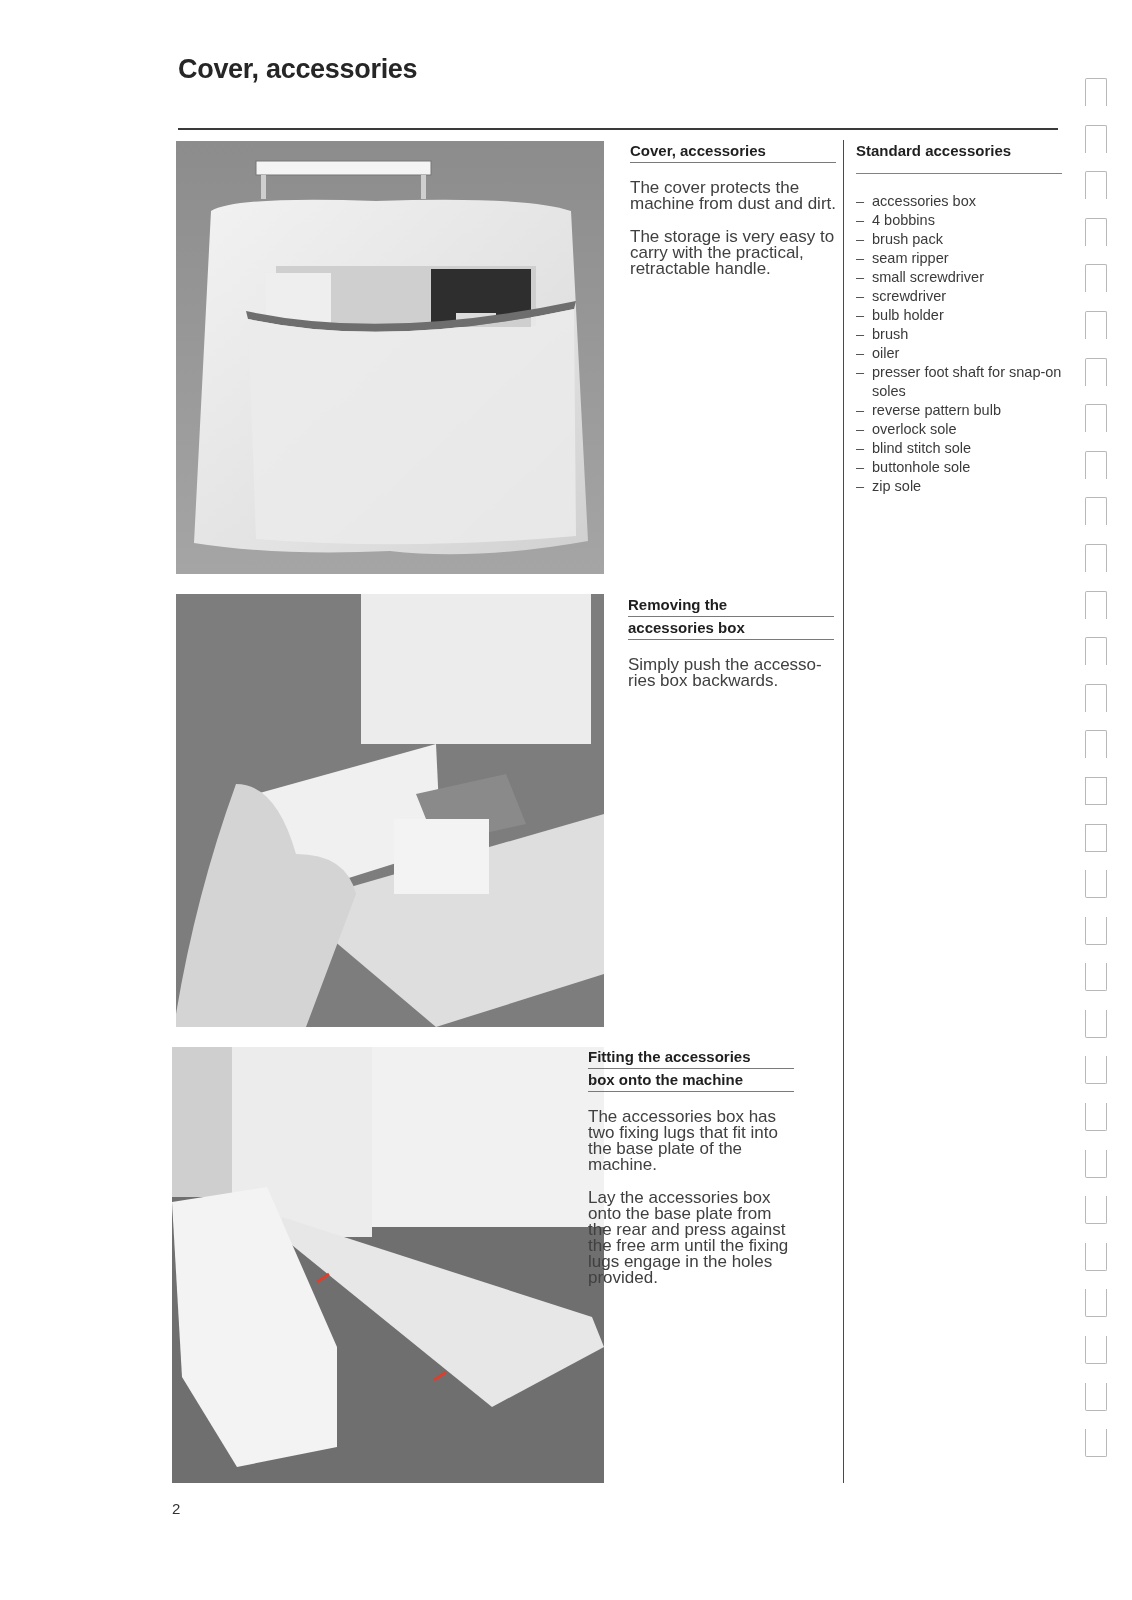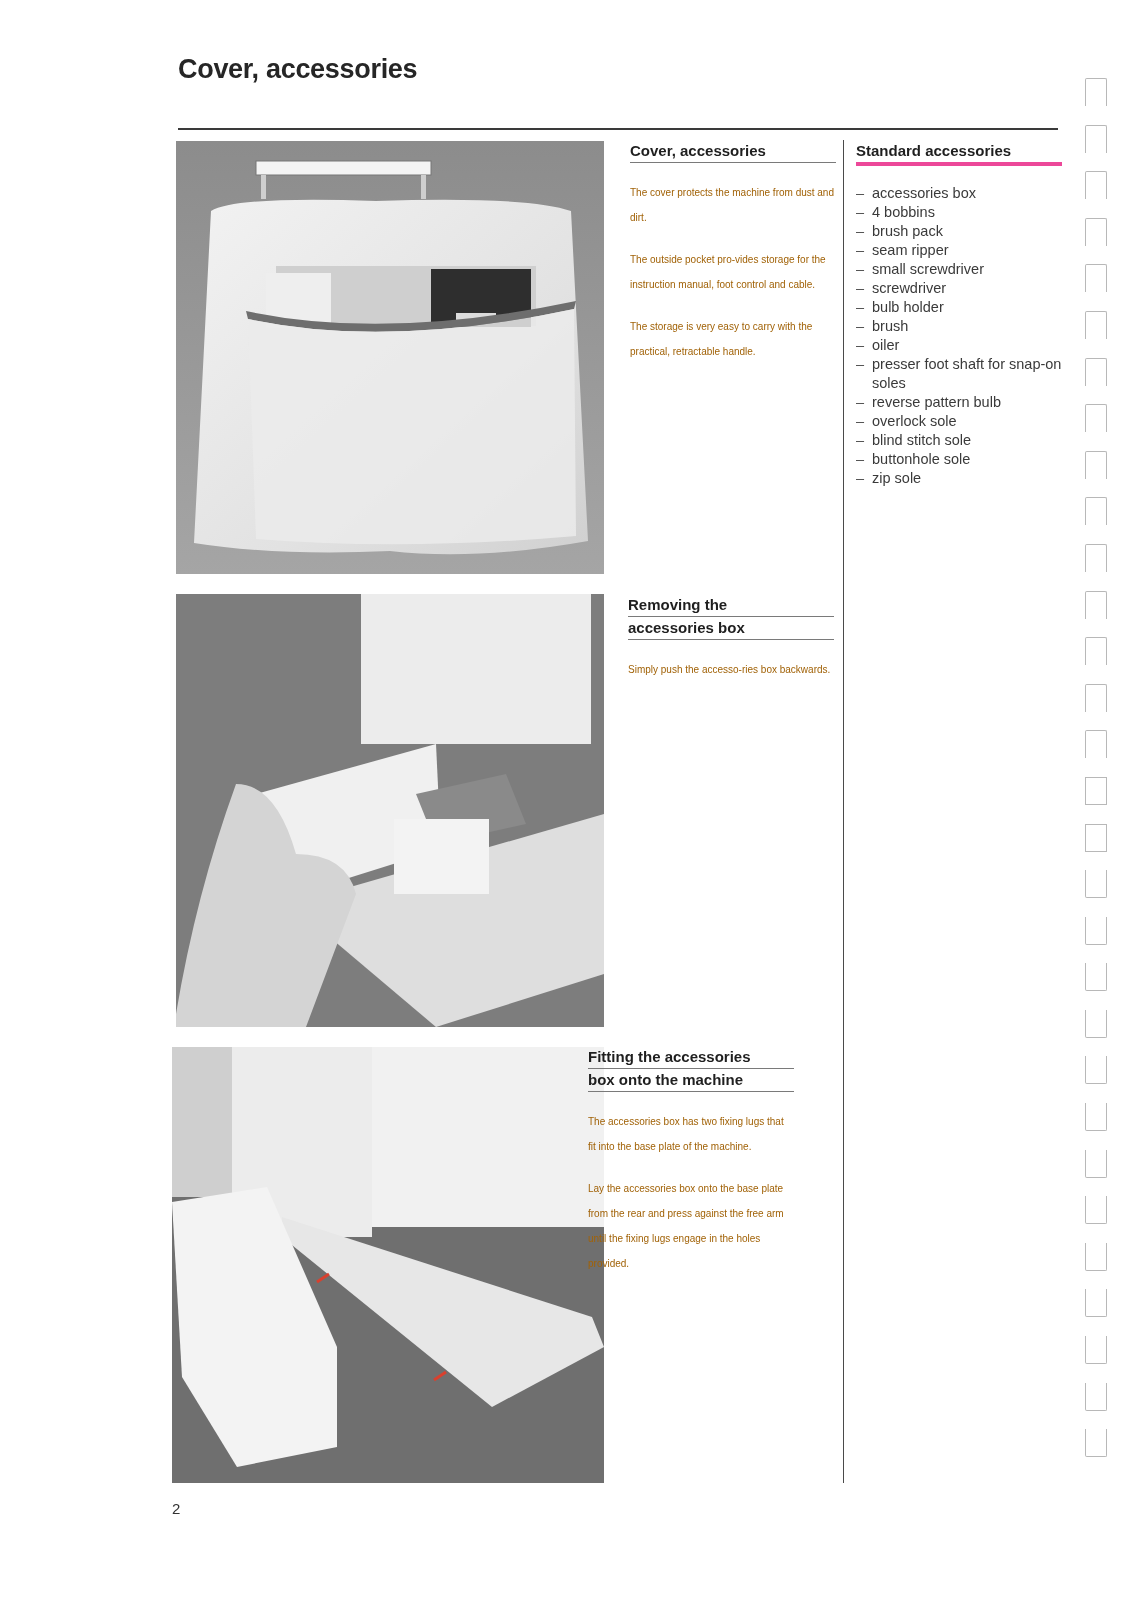--- a/index.html
+++ b/index.html
@@ -11,30 +11,30 @@
 
     .photo { position: absolute; overflow: hidden; }
     .photo svg { display: block; width: 100%; height: 100%; }
     .photo-1 { left: 176px; top: 141px; width: 428px; height: 433px; }
     .photo-2 { left: 176px; top: 594px; width: 428px; height: 433px; }
     .photo-3 { left: 172px; top: 1047px; width: 432px; height: 436px; }
 
     .section { position: absolute; width: 206px; }
     .section h2 { font-size: 15px; font-weight: bold; color: #1f1f1f; line-height: 21px; }
     .section h2 span { display: block; border-bottom: 1px solid #7a7a7a; padding-bottom: 1px; }
-    .section p { font-size: 10px; line-height: 25px; color: #a16207; margin-top: 17px; }
+    .section p { font-size: 17px; line-height: 16px; color: #404040; margin-top: 17px; }
     .section p + p { margin-top: 17px; }
     .sec-cover { left: 630px; top: 140px; }
     .sec-remove { left: 628px; top: 594px; }
     .sec-fit { left: 588px; top: 1046px; }
 
     .divider { position: absolute; left: 843px; top: 140px; width: 1px; height: 1343px; background: #4a4a4a; }
 
     .sec-std { position: absolute; left: 856px; top: 140px; width: 206px; }
-    .sec-std h2 { font-size: 15px; font-weight: bold; color: #1f1f1f; line-height: 21px; border-bottom: 4px solid #ec4899; padding-bottom: 1px; }
+    .sec-std h2 { font-size: 15px; font-weight: bold; color: #1f1f1f; line-height: 21px; border-bottom: 1px solid #ec4899; padding-bottom: 12px; }
     .sec-std ul { list-style: none; margin-top: 18px; }
     .sec-std li { font-size: 14.5px; line-height: 19px; color: #3a3a3a; padding-left: 16px; position: relative; }
     .sec-std li::before { content: "–"; position: absolute; left: 0; top: 0; color: #555; }
 
     .page-number { position: absolute; left: 172px; top: 1500px; font-size: 15px; color: #333; }
 
     .binding { position: absolute; left: 1085px; top: 78px; width: 30px; }
     .hole { width: 22px; height: 28px; margin-bottom: 18.6px; border: 1.2px solid #b8b8b8; }
     .hole.top { border-bottom: none; border-radius: 2px 2px 0 0; }
     .hole.bottom { border-top: none; border-radius: 0 0 2px 2px; }
@@ -95,21 +95,20 @@
     <path d="M145 235 l 12 -8" stroke="#d9402e" stroke-width="3"></path>
     <path d="M262 333 l 12 -8" stroke="#d9402e" stroke-width="3"></path>
   </svg>
 </div>
 
 <div class="section sec-cover">
   <h2>
       <span>Cover, accessories</span>
     </h2>
   <p>The cover protects the machine from dust and dirt.</p>
-  <p>The outside pocket pro-vides storage for the instruction manual, foot control and cable.</p>
   <p>The storage is very easy to carry with the practical, retractable handle.</p>
 </div>
 
 <div class="section sec-remove">
   <h2>
     <span>Removing the</span>
     <span>accessories box</span>
   </h2>
   <p>Simply push the accesso-ries box backwards.</p>
 </div>

